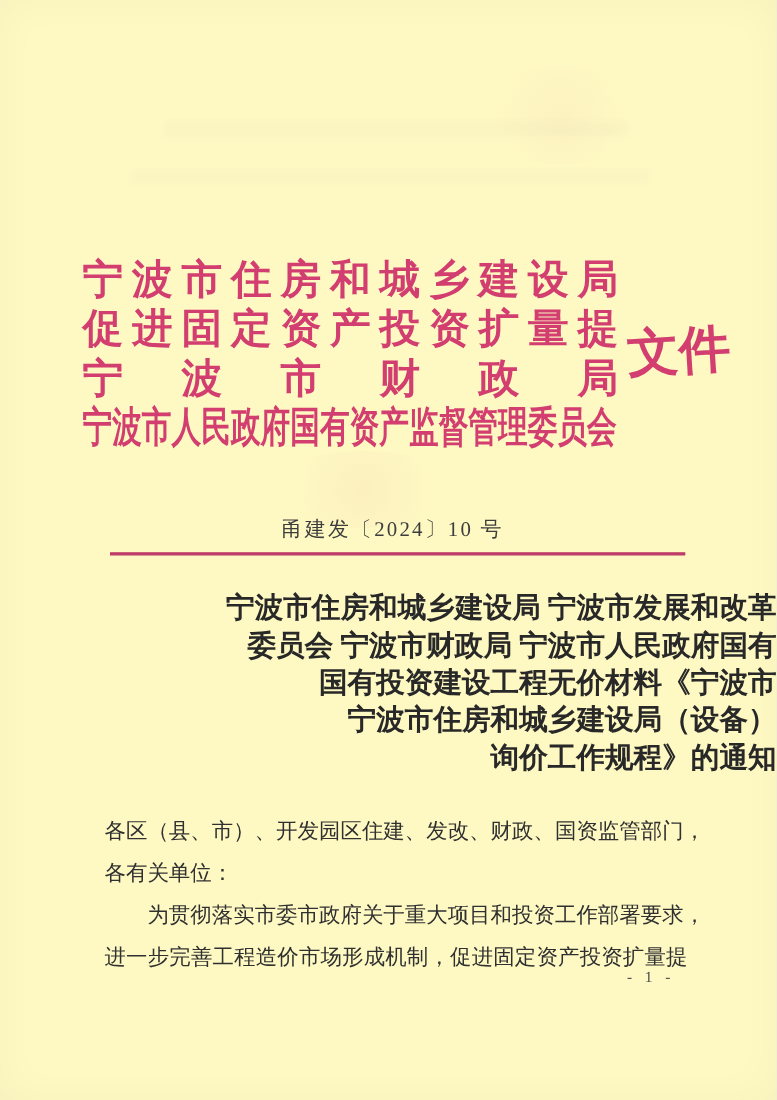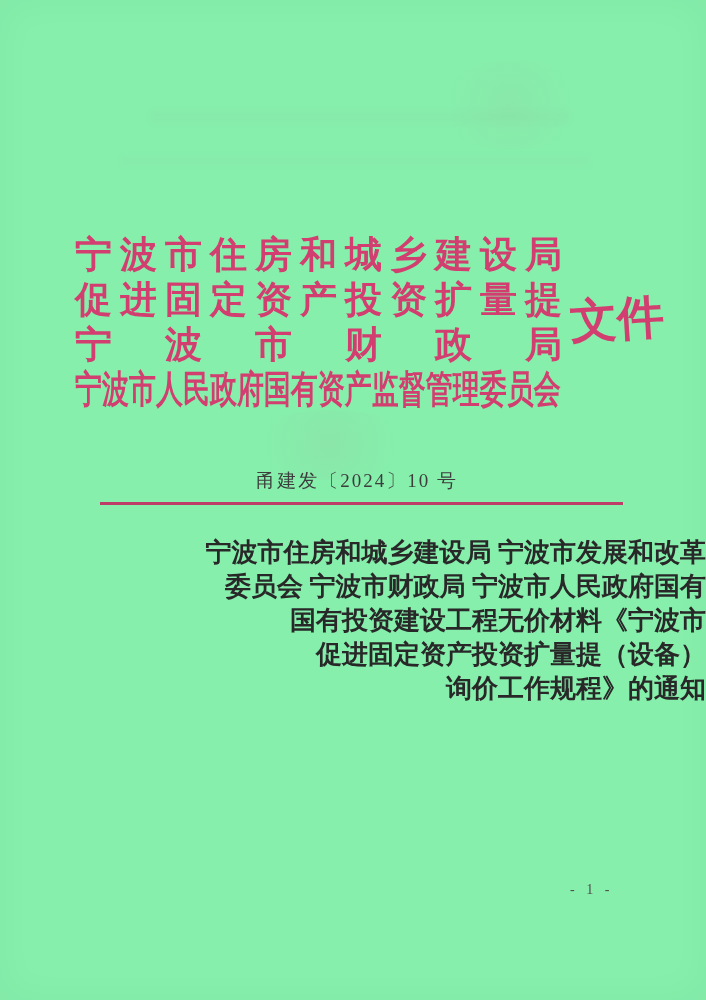--- a/index.html
+++ b/index.html
@@ -94,21 +94,21 @@
   .page-number{
     position:absolute;left:570px;top:882px;
     font-size:14px;color:#4d4d4d;
     letter-spacing:4px;
     white-space:nowrap;
   }
 </style>
 </head>
 <body>
 
-<div class="page" style="background: #86efac;">
+<div class="page" style="background: #fef9c3;">
 
   <div class="artifact a1"></div>
   <div class="artifact a2"></div>
   <div class="artifact a3"></div>
   <div class="artifact a4"></div>
 
   <div class="letterhead">
     <div class="agency-line">宁波市住房和城乡建设局</div>
     <div class="agency-line">促进固定资产投资扩量提</div>
     <div class="agency-line">宁波市财政局</div>
@@ -120,20 +120,26 @@
   <div class="doc-type-label">文件</div>
 
   <div class="doc-number">甬建发〔2024〕10 号</div>
 
   <div class="red-rule"></div>
 
   <div class="title">
     <div>宁波市住房和城乡建设局 宁波市发展和改革</div>
     <div>委员会 宁波市财政局 宁波市人民政府国有</div>
     <div>国有投资建设工程无价材料《宁波市</div>
-    <div>促进固定资产投资扩量提（设备）</div>
+    <div>宁波市住房和城乡建设局（设备）</div>
     <div>询价工作规程》的通知</div>
   </div>
 
+  <div class="body-block">
+    <div class="body-line justify">各区（县、市）、开发园区住建、发改、财政、国资监管部门，</div>
+    <div class="body-line">各有关单位：</div>
+    <div class="body-line justify indent">为贯彻落实市委市政府关于重大项目和投资工作部署要求，</div>
+    <div class="body-line justify">进一步完善工程造价市场形成机制，促进固定资产投资扩量提</div>
+  </div>
 
   <div class="page-number">- 1 -</div>
 
 </div>
 
 </body></html>

